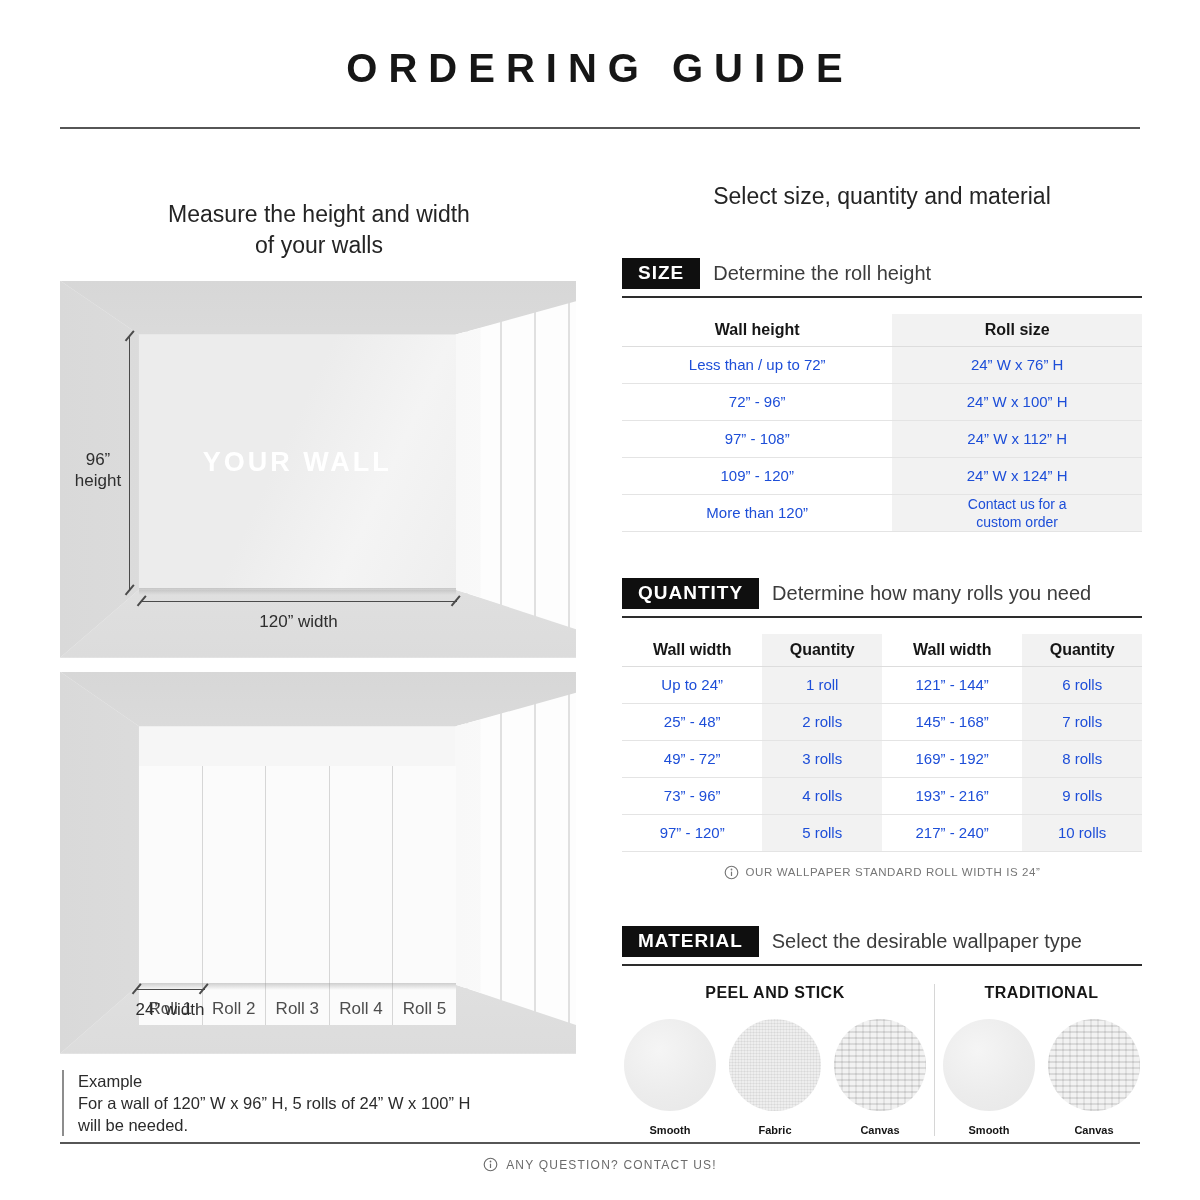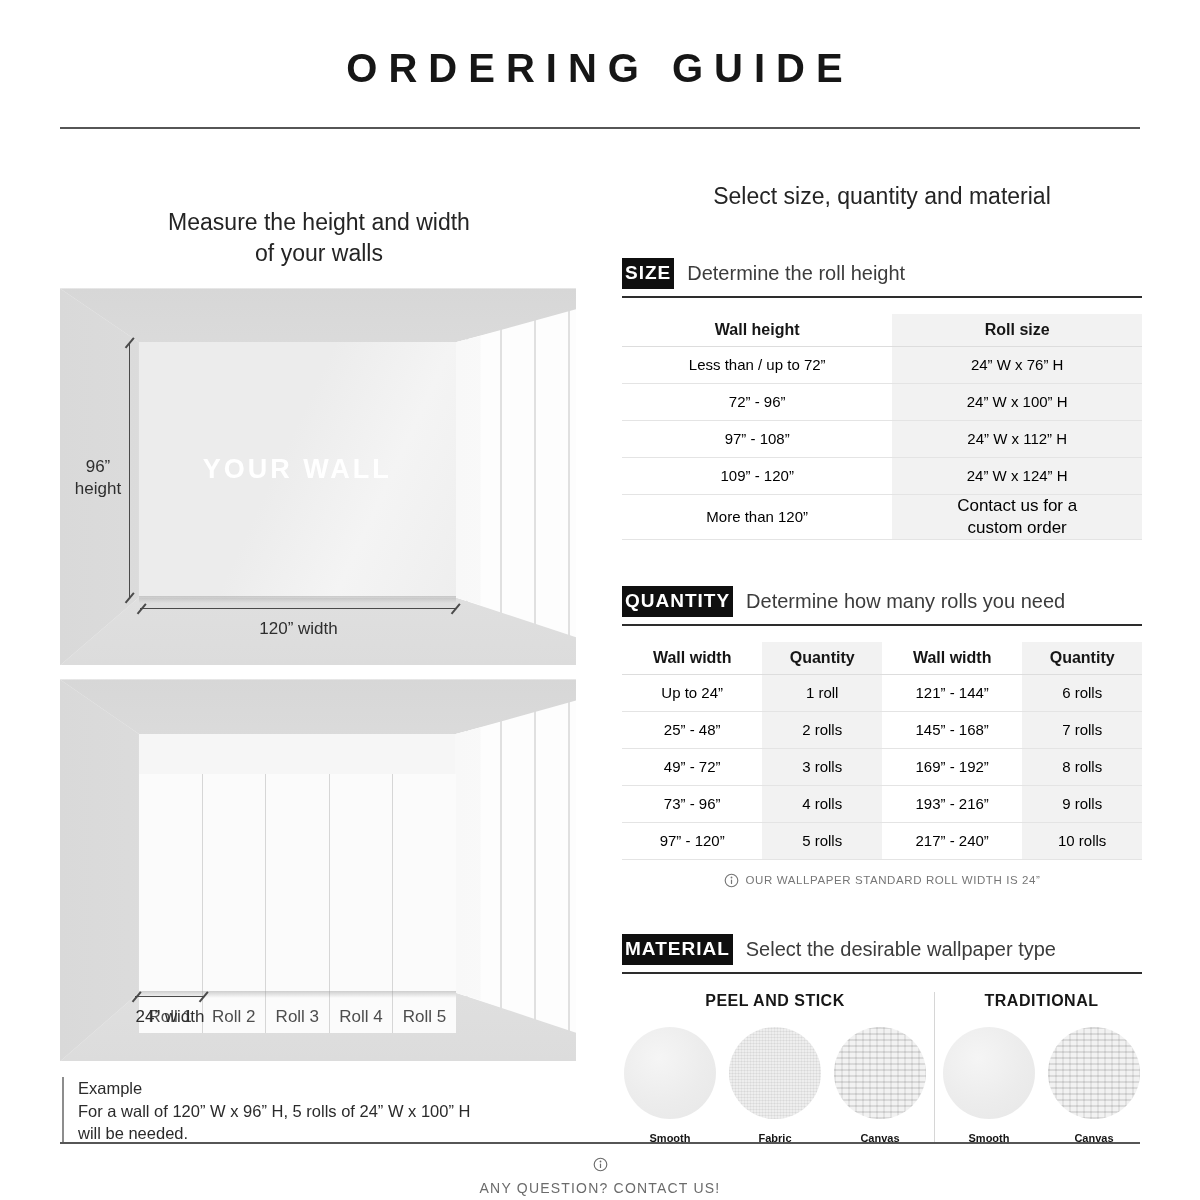--- a/index.html
+++ b/index.html
@@ -64,33 +64,33 @@
 
   
   .example { margin-top:16px; margin-left:2px; border-left:2px solid #8d8d8d;
              padding-left:14px; font-size:16.5px; color:#2b2b2b; line-height:1.34; }
 
   
   .section { margin-top:46px; }
   .section-head { display:flex; align-items:center; border-bottom:2px solid #2d2d2d;
                   padding-bottom:7px; }
   .badge { background:#0f0f0f; color:#ffffff; font-size:19px; font-weight:700;
-           letter-spacing:1px; padding:4px 3px 5px; }
+           letter-spacing:1px; padding:4px 16px 5px; }
   .section-sub { margin-left:13px; font-size:20px; color:#3c3c3c; }
 
   .tbl { margin-top:16px; width:100%; }
   .t-row { display:flex; border-bottom:1px solid #e4e4e4; align-items:stretch; }
   .t-row.head { border-bottom:1px solid #dddddd; }
   .t-cell { display:flex; align-items:center; justify-content:center; text-align:center;
-            font-size:15px; color:#000000; min-height:36px; }
+            font-size:15px; color:#1d4ed8; min-height:36px; }
   .t-row.head .t-cell { font-size:16px; font-weight:700; color:#161616; min-height:32px; }
   .shade { background:#f2f2f2; }
   .size-c1 { width:52%; } .size-c2 { width:48%; }
   .qty-c1 { width:27%; } .qty-c2 { width:23%; } .qty-c3 { width:27%; } .qty-c4 { width:23%; }
-  .small-cell { font-size:17px; line-height:1.3; }
+  .small-cell { font-size:14px; line-height:1.3; }
 
   .note-line { margin-top:13px; display:flex; align-items:center; justify-content:center;
                gap:7px; font-size:11.5px; letter-spacing:0.6px; color:#767676; }
   .info-svg { width:15px; height:15px; flex:none; }
 
   
   .mat-groups { margin-top:18px; display:flex; align-items:stretch; justify-content:space-between; }
   .mat-group { text-align:center; }
   .mat-group-title { font-size:16px; font-weight:700; letter-spacing:0.5px; color:#161616;
                      margin-bottom:17px; }
@@ -104,21 +104,21 @@
       background-image:repeating-linear-gradient(0deg, rgba(0,0,0,0.05) 0 1px, transparent 1px 3px),
                        repeating-linear-gradient(90deg, rgba(0,0,0,0.045) 0 1px, transparent 1px 3px); }
   .tex-canvas { background-color:#f2f2f2;
       background-image:repeating-linear-gradient(0deg, rgba(0,0,0,0.10) 0 2px, transparent 2px 6px),
                        repeating-linear-gradient(90deg, rgba(0,0,0,0.07) 0 2px, transparent 2px 7px); }
 
   
   .footer { position:absolute; left:60px; right:60px; top:1142; top:1142px;
             border-top:2px solid #565656; padding-top:13px; }
   .footer-inner { display:flex; align-items:center; justify-content:center; gap:8px;
-                  font-size:14px; letter-spacing:1.2px; color:#6b6b6b;flex-direction:column; }
+                  font-size:12px; letter-spacing:1.2px; color:#6b6b6b; }
 </style>
 </head>
 <body>
 
 <div class="page-title">ORDERING GUIDE</div>
 <hr class="top-rule">
 
 <div class="cols">
 
   <div class="col-left">

